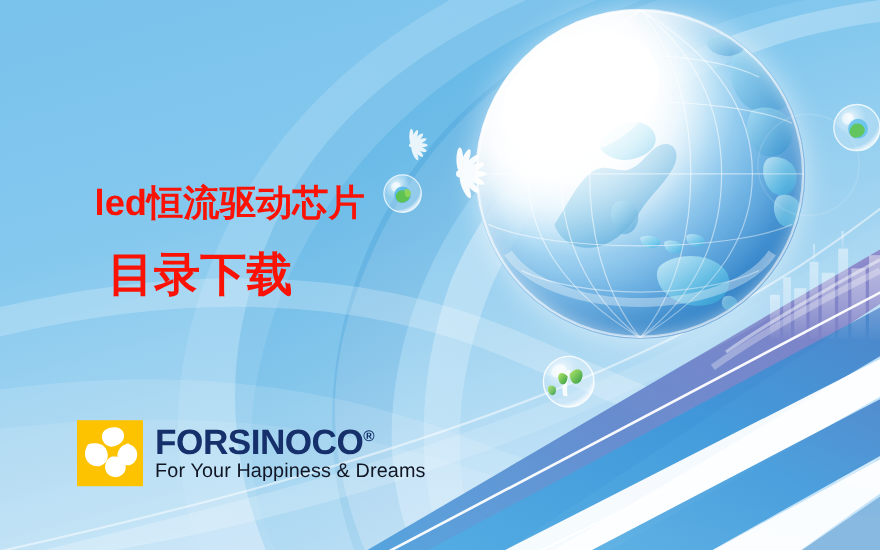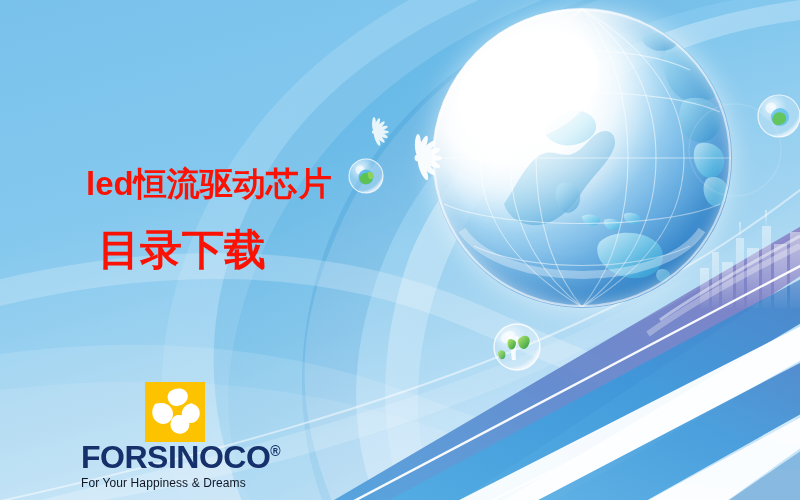--- a/index.html
+++ b/index.html
@@ -85,21 +85,20 @@
   }
 
   
   .logo-block {
     position: absolute;
     left: 70px;
     top: 382px;
     display: flex;
     align-items: center;
     z-index: 40;
-    flex-direction: column;
   }
   .logo-mark {
     width: 60px;
     height: 60px;
     background: #fdc300;
     flex: 0 0 auto;
     position: relative;
   }
   .logo-text {
     margin-left: 11px;
@@ -114,21 +113,21 @@
     font-family: "Liberation Sans", "DejaVu Sans", sans-serif;
     white-space: nowrap;
   }
   .logo-name sup {
     font-size: 14px;
     vertical-align: super;
     line-height: 0;
   }
   .logo-tagline {
     color: #101624;
-    font-size: 12px;
+    font-size: 18px;
     font-weight: 500;
     line-height: 18px;
     margin-top: 2px;
     letter-spacing: 0.1px;
     font-family: "Liberation Sans", "DejaVu Sans", sans-serif;
     white-space: nowrap;
   }
 
   
   .decor { position: absolute; z-index: 30; pointer-events: none; }

